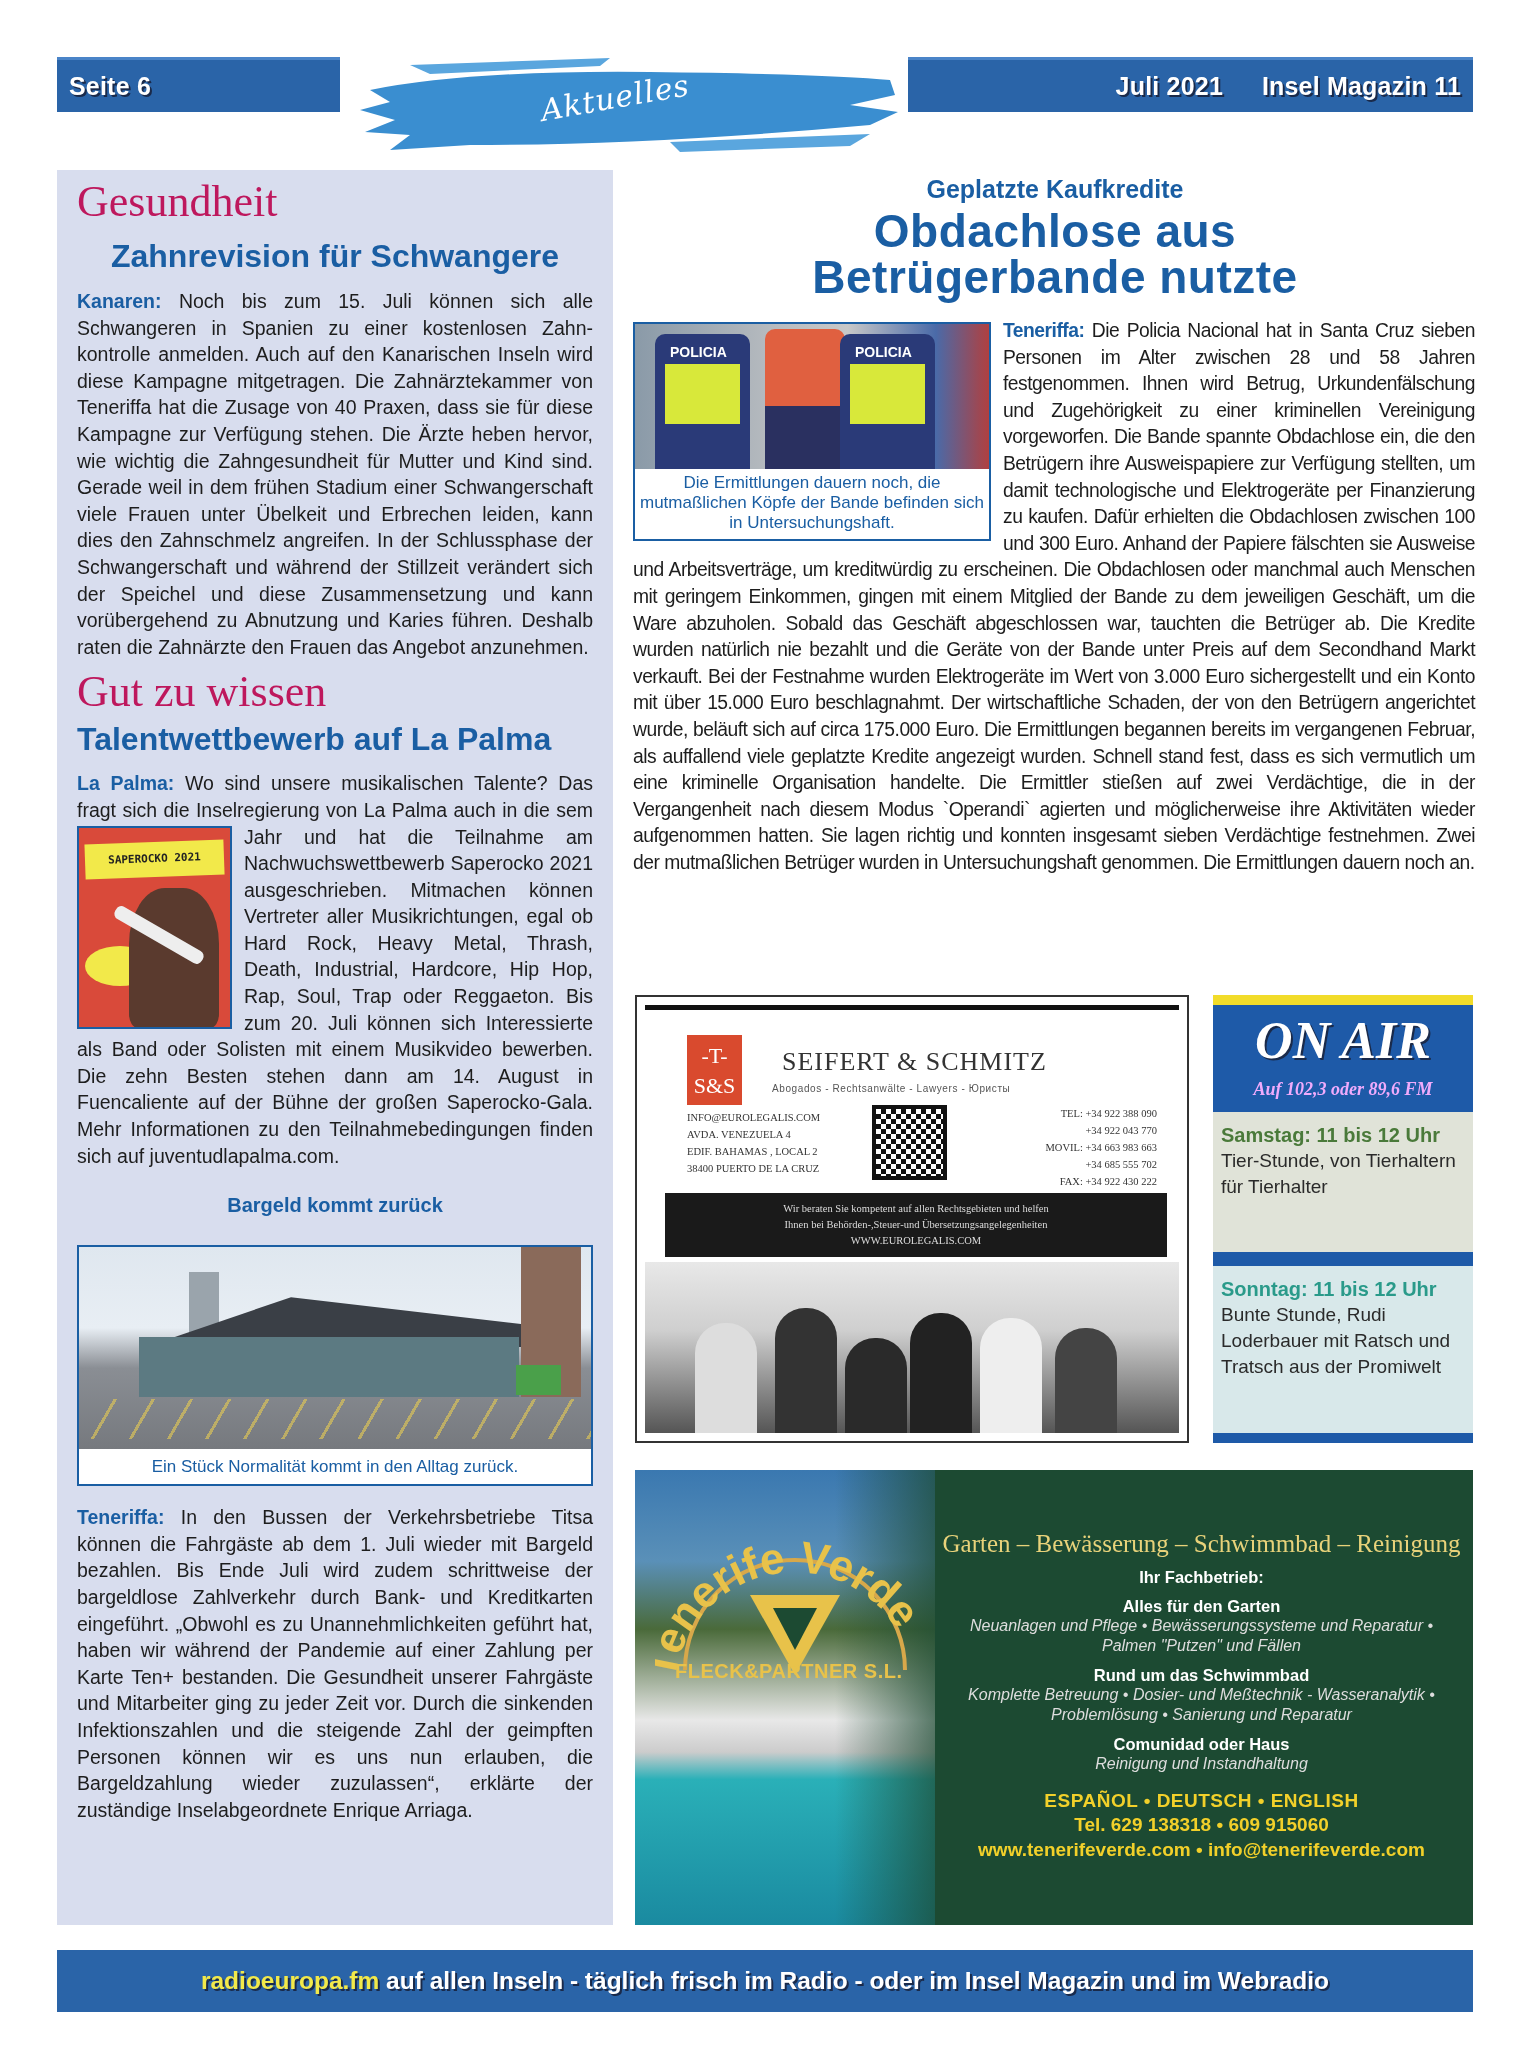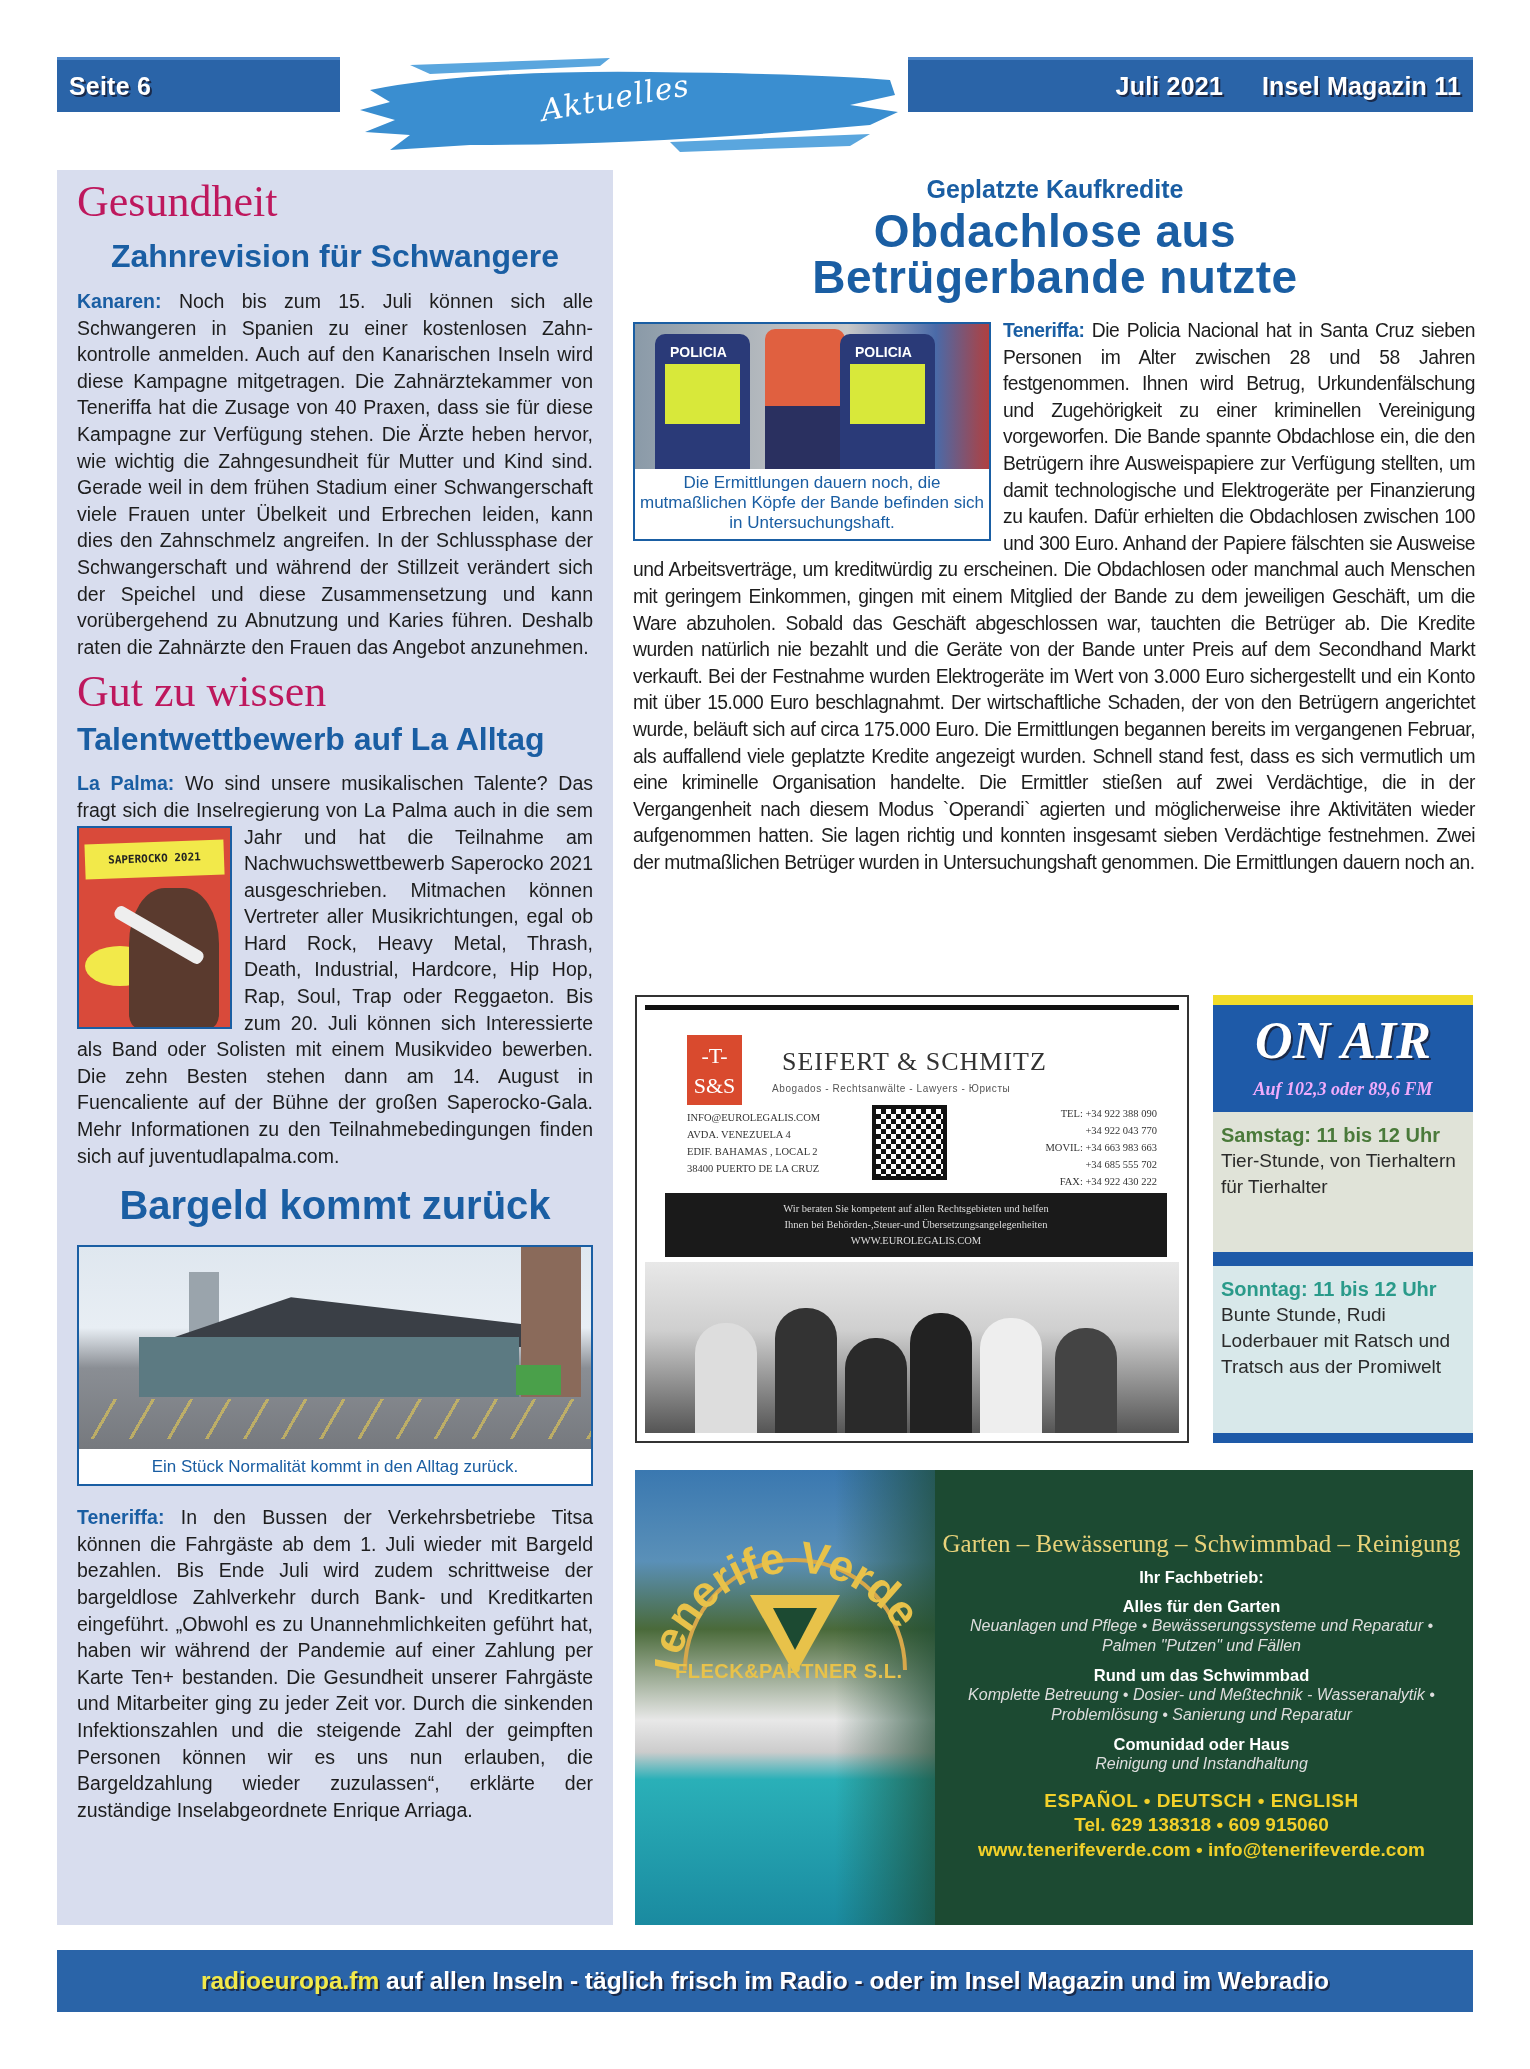--- a/index.html
+++ b/index.html
@@ -28,21 +28,21 @@
   .b1 { margin-top: 8px; }
   .k2 { margin-top: 8px; height: 48px; line-height: 48px; }
   .h2 { font-size: 32px; height: 46px; line-height: 46px; text-align: left; }
   .b2 { margin-top: 8px; }
   .poster { float: left; width: 155px; height: 203px; margin: 2px 12px 4px 0; border: 2px solid #1a5ea3; background: #d94a3a; position: relative; overflow: hidden; }
   .poster-title { position: absolute; left: 6px; right: 6px; top: 14px; background: #f2e94a; color: #222; font-family: "DejaVu Sans Mono", monospace; font-weight: bold; font-size: 11px; text-align: center; padding: 4px 0; transform: rotate(-2deg); }
   .poster-monster { position: absolute; left: 50px; top: 60px; width: 90px; height: 140px; background: #5a3a2e; border-radius: 40% 40% 10% 10%; }
   .poster-guitar { position: absolute; left: 30px; top: 100px; width: 100px; height: 14px; background: #eee; transform: rotate(30deg); border-radius: 6px; }
   .poster-burst { position: absolute; left: 6px; top: 118px; width: 70px; height: 40px; background: #f2e94a; border-radius: 50%; }
 
-  .h3 { font-size: 40px; margin-top: 14px; height: 44px; line-height: 44px; }
+  .h3 { font-size: 20px; margin-top: 14px; height: 44px; line-height: 44px; }
   .photo-box { margin-top: 18px; border: 2px solid #1a5ea3; background: #fff; }
   .photo-station { height: 202px; position: relative; overflow: hidden; background: linear-gradient(#dfe7ef 0%, #e8eef4 40%, #8a8e94 60%, #76797e 100%); }
   .st-roof { position: absolute; left: 40px; top: 50px; width: 430px; height: 50px; background: #3a3f46; clip-path: polygon(6% 100%, 40% 0, 100% 60%, 100% 100%); }
   .st-glass { position: absolute; left: 60px; top: 90px; width: 380px; height: 60px; background: #5c7a82; }
   .st-tower { position: absolute; right: 10px; top: 0; width: 60px; height: 150px; background: #8a6a5a; }
   .st-tower2 { position: absolute; left: 110px; top: 25px; width: 30px; height: 70px; background: #9aa4ac; }
   .st-bus { position: absolute; right: 30px; top: 118px; width: 45px; height: 30px; background: #4aa04a; }
   .st-lines { position: absolute; left: 0; right: 0; bottom: 10px; height: 40px; background: repeating-linear-gradient(120deg, transparent 0 30px, #d8c15a 30px 33px); opacity: 0.7; }
   .caption { font-size: 17px; text-align: center; color: #1a5ea3; padding: 7px 6px; line-height: 21px; background: #fff; }
   .b3 { margin-top: 18px; }
@@ -117,21 +117,21 @@
   <span class="hdr-text hdr-date">Juli 2021</span>
   <span class="hdr-text hdr-mag">Insel Magazin 11</span>
 </div>
 
 <div class="leftcol">
   <div class="kicker k1">Gesundheit</div>
   <div class="headline h1">Zahnrevision für Schwangere</div>
   <p class="body b1"><span class="lead">Kanaren:</span> <span>Noch bis zum 15. Juli können sich alle Schwangeren in Spanien zu einer kostenlosen Zahn­kontrolle anmelden. Auch auf den Kanarischen Inseln wird diese Kampagne mitgetragen. Die Zahnärztekam­mer von Teneriffa hat die Zusage von 40 Praxen, dass sie für diese Kampagne zur Verfügung stehen. Die Ärz­te heben hervor, wie wichtig die Zahngesundheit für Mutter und Kind sind. Gerade weil in dem frühen Stadi­um einer Schwangerschaft viele Frauen unter Übelkeit und Erbrechen leiden, kann dies den Zahnschmelz an­greifen. In der Schlussphase der Schwangerschaft und während der Stillzeit verändert sich der Speichel und diese Zusammensetzung und kann vorübergehend zu Abnutzung und Karies führen. Deshalb raten die Zahn­ärzte den Frauen das Angebot anzunehmen.</span></p>
 
   <div class="kicker k2">Gut zu wissen</div>
-  <div class="headline h2">Talentwettbewerb auf La Alltag</div>
+  <div class="headline h2">Talentwettbewerb auf La Palma</div>
   <div class="body b2">
     <span class="lead">La Palma:</span> <span>Wo sind unsere musikalischen Talente? Das fragt sich die Inselregierung von La Palma auch in die­</span>
     <div class="poster">
       <div class="poster-title">SAPEROCKO 2021</div>
       <div class="poster-burst"></div>
       <div class="poster-monster"></div>
       <div class="poster-guitar"></div>
     </div>
     <span>sem Jahr und hat die Teilnahme am Nachwuchswettbewerb Saperocko 2021 ausgeschrieben. Mitmachen können Vertreter aller Musikrichtun­gen, egal ob Hard Rock, Heavy Metal, Thrash, Death, Industrial, Hardcore, Hip Hop, Rap, Soul, Trap oder Reg­gaeton. Bis zum 20. Juli können sich Interessierte als Band oder Solisten mit einem Musikvi­deo bewerben. Die zehn Besten stehen dann am 14. August in Fuencaliente auf der Bühne der großen Sa­perocko-Gala. Mehr Informationen zu den Teilnahme­bedingungen finden sich auf juventudlapalma.com.</span>
   </div>

